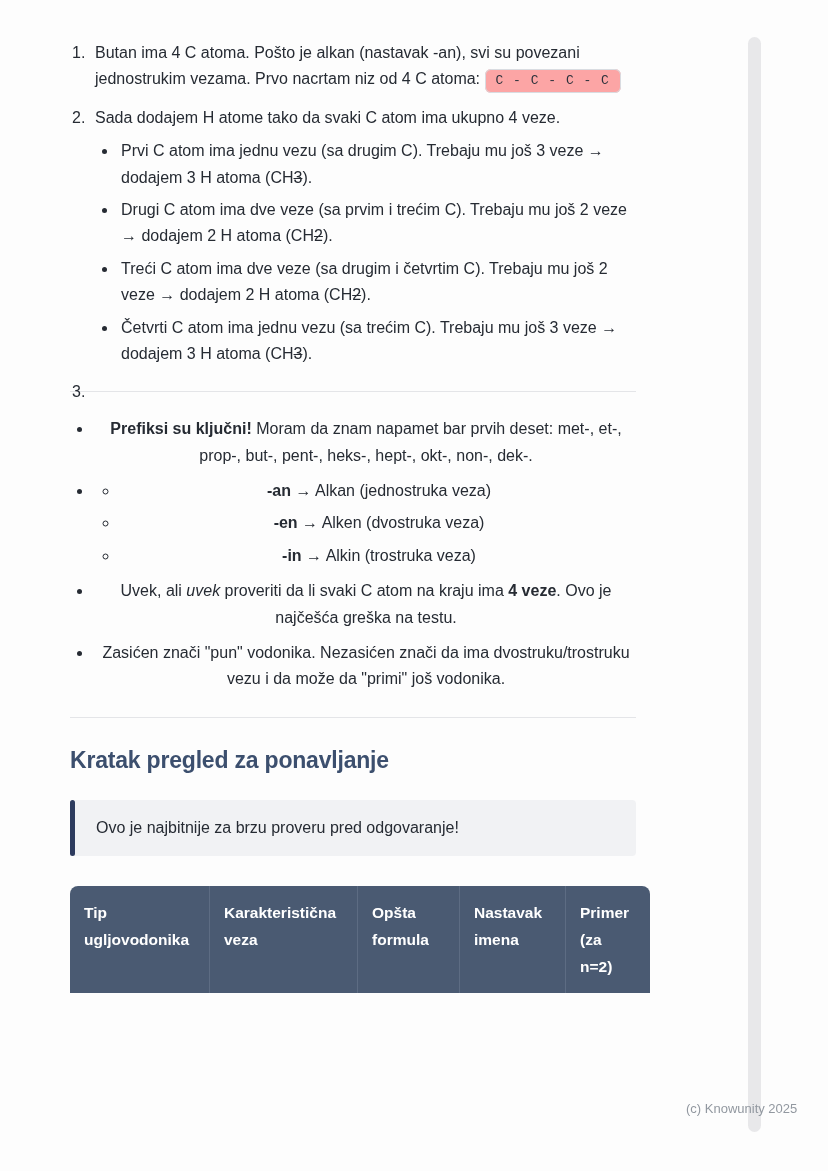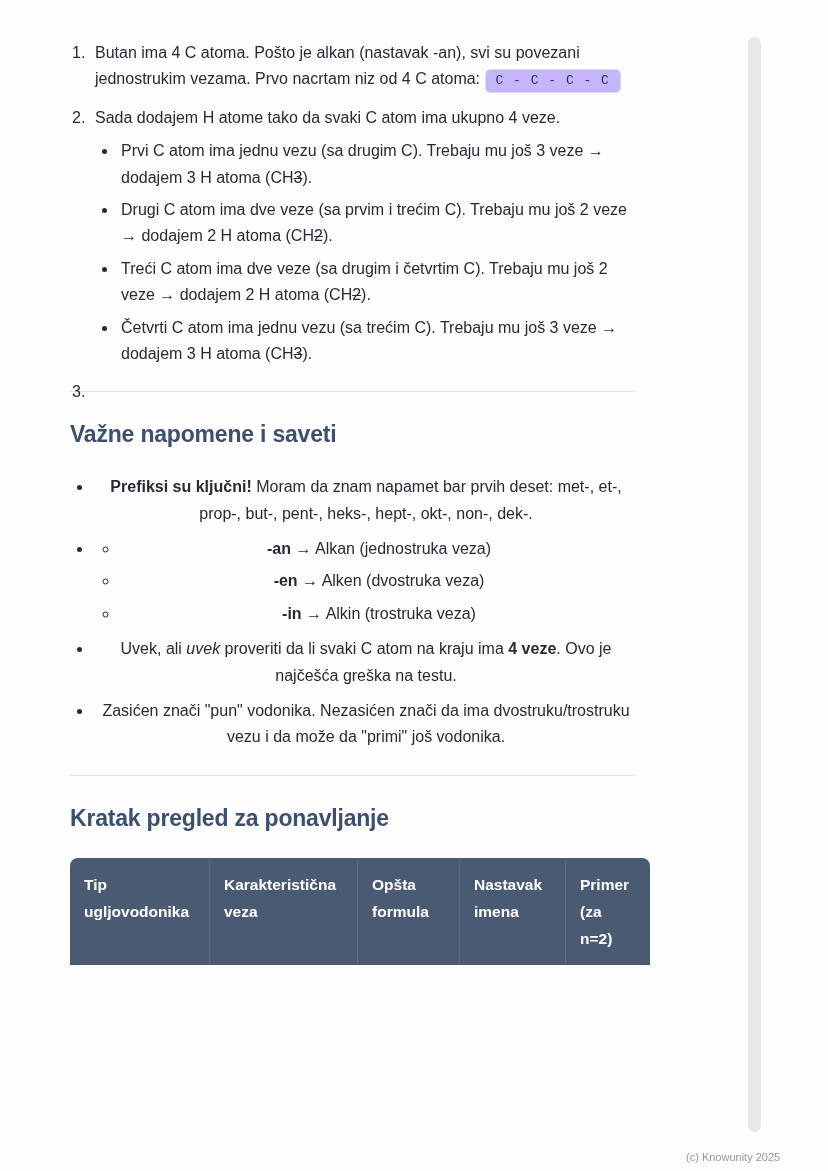--- a/index.html
+++ b/index.html
@@ -28,21 +28,21 @@
   ul.ul2 > li { margin-bottom:6px; padding-left:3px; }
   ul.top { margin:0 0 0 2px; padding-left:21px; }
   ul.top > li { margin-bottom:9px;text-align:center; }
   
   .b { font-weight:700; }
   .i { font-style:italic; }
   .st { text-decoration:line-through; text-decoration-thickness:1px; }
   code {
     font-family:"Liberation Mono","DejaVu Sans Mono",monospace;
     font-size:13px;
-    background:#c4b5fd;
+    background:#fca5a5;
     border:1px solid #d9dce1;
     border-radius:6px;
     padding:3px 10px 4px;
     white-space:nowrap;
     color:#2b313b;
     letter-spacing:1px;
   }
   hr {
     border:none; border-top:1px solid #e4e5e8;
     margin:24px 0;
@@ -84,22 +84,22 @@
   th:last-child  { border-top-right-radius:8px; border-right:none; }
   .scrollbar {
     position:absolute;
     right:67px; top:37px;
     width:13px; height:1095px;
     background:#e8e8ea;
     border-radius:7px;
   }
   .watermark {
     position:absolute;
-    left:686px; top:1151px;
-    font-size:11px; line-height:1.2;
+    left:686px; top:1101px;
+    font-size:13px; line-height:1.2;
     color:#9298a0;
     z-index:2;
   }
 </style>
 </head>
 <body>
 
 <div class="page">
   <main class="content">
 
@@ -120,39 +120,41 @@
         </ul>
       </div>
 
       <div class="oli">
         <span class="num">3.</span>
       </div>
     </div>
 
     <hr>
 
-    <h2>Važne napomene i saveti</h2>
 
     <ul class="ul1 top">
       <li><span class="b">Prefiksi su ključni!</span><span> Moram da znam napamet bar prvih deset: met-, et-, prop-, but-, pent-, heks-, hept-, okt-, non-, dek-.</span></li>
       <li>
         <ul class="ul2">
           <li><span class="b">-an</span><span> → Alkan (jednostruka veza)</span></li>
           <li><span class="b">-en</span><span> → Alken (dvostruka veza)</span></li>
           <li><span class="b">-in</span><span> → Alkin (trostruka veza)</span></li>
         </ul>
       </li>
       <li><span>Uvek, ali </span><span class="i">uvek</span><span> proveriti da li svaki C atom na kraju ima </span><span class="b">4 veze</span><span>. Ovo je najčešća greška na testu.</span></li>
       <li><span>Zasićen znači "pun" vodonika. Nezasićen znači da ima dvostruku/trostruku vezu i da može da "primi" još vodonika.</span></li>
     </ul>
 
     <hr>
 
     <h2>Kratak pregled za ponavljanje</h2>
 
+    <div class="callout">
+      <p>Ovo je najbitnije za brzu proveru pred odgovaranje!</p>
+    </div>
 
     <table>
       <colgroup>
         <col style="width:140px">
           <col style="width:148px">
           <col style="width:102px">
           <col style="width:106px">
           <col style="width:84px">
       </colgroup>
       <thead>

